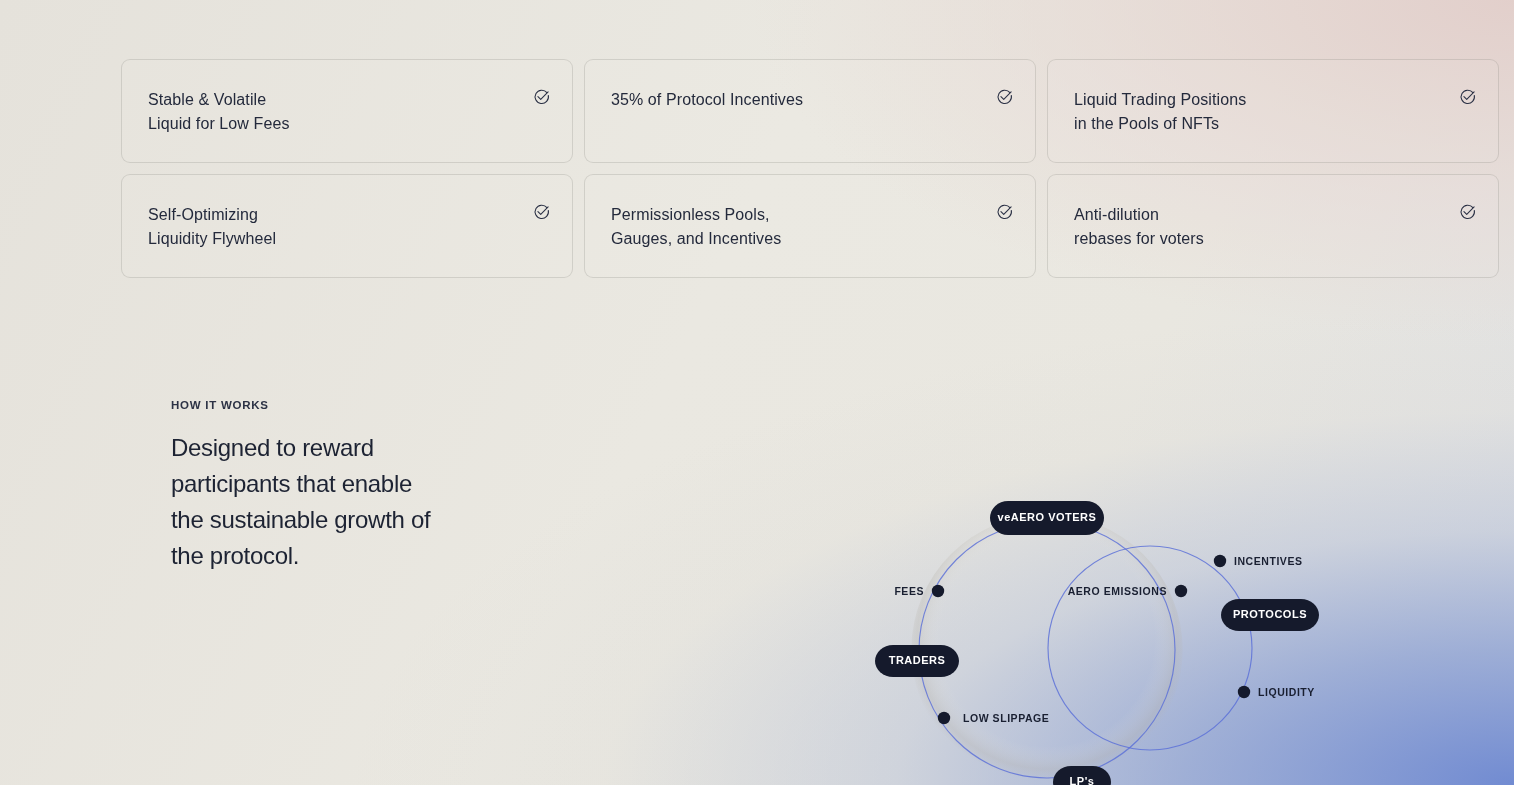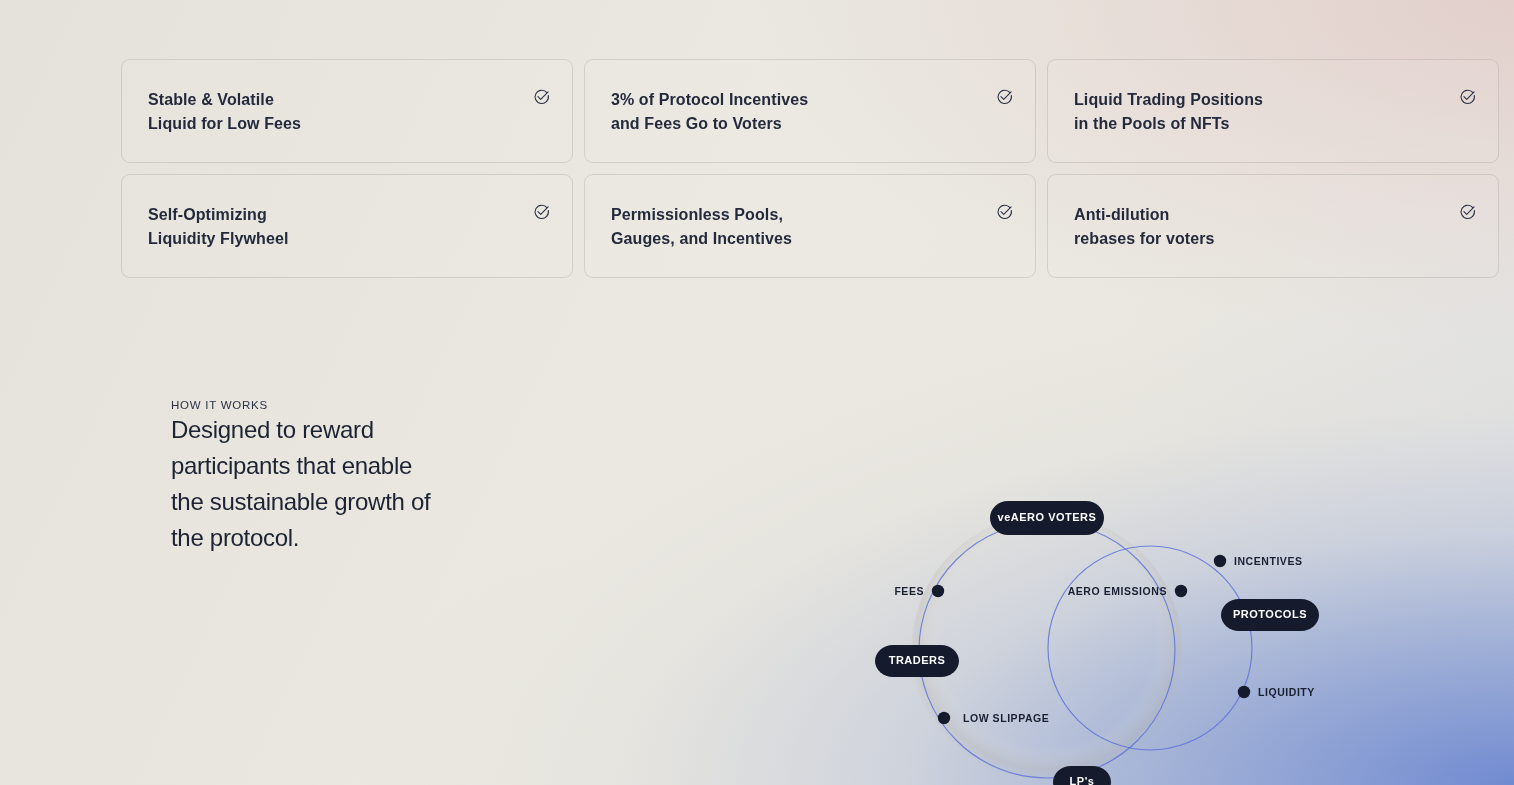--- a/index.html
+++ b/index.html
@@ -55,21 +55,21 @@
     padding: 28px 0 0 26px;
     overflow: hidden;
   }
 
   .feature-card .card-text {
     font-size: 16px;
     line-height: 24px;
     color: #242a3c;
     letter-spacing: 0.1px;
     white-space: pre-line;
-    font-weight: 700;
+    font-weight: 400;
   }
 
   .feature-card .check-icon {
     position: absolute;
     right: 22px;
     top: 28px;
     width: 18px;
     height: 18px;
     color: #2b3145;
   }
@@ -80,22 +80,22 @@
     position: absolute;
     left: 171px;
     top: 399px;
     width: 420px;
   }
 
   .eyebrow {
     font-size: 11.5px;
     letter-spacing: 0.75px;
     color: #2c3245;
-    font-weight: 400;
-    margin-bottom: 1px;
+    font-weight: 700;
+    margin-bottom: 19px;
   }
 
   .how-title {
     font-size: 24px;
     line-height: 36px;
     color: #1d2333;
     font-weight: 400;
     letter-spacing: -0.3px;
     white-space: pre-line;
   }
@@ -157,22 +157,21 @@
       <div class="card-text">Liquid for Low Fees</div>
       <span class="check-icon">
         <svg viewBox="0 0 20 20" width="18" height="18" fill="none" stroke="currentColor" stroke-width="1.2" stroke-linecap="round" stroke-linejoin="round">
           <path d="M16.6 5.2a7.4 7.4 0 1 0 1.5 3.1"></path>
           <path d="M6.6 9.6l3.1 3.1 8.2-8.4"></path>
         </svg>
       </span>
     </div>
 
     <div class="feature-card">
-      <div class="card-text">3% of Protocol Incentives</div>
-      <div class="card-text">and Fees Go to Voters</div>
+      <div class="card-text">35% of Protocol Incentives</div>
       <span class="check-icon">
         <svg viewBox="0 0 20 20" width="18" height="18" fill="none" stroke="currentColor" stroke-width="1.2" stroke-linecap="round" stroke-linejoin="round">
           <path d="M16.6 5.2a7.4 7.4 0 1 0 1.5 3.1"></path>
           <path d="M6.6 9.6l3.1 3.1 8.2-8.4"></path>
         </svg>
       </span>
     </div>
 
     <div class="feature-card">
       <div class="card-text">Liquid Trading Positions</div>

